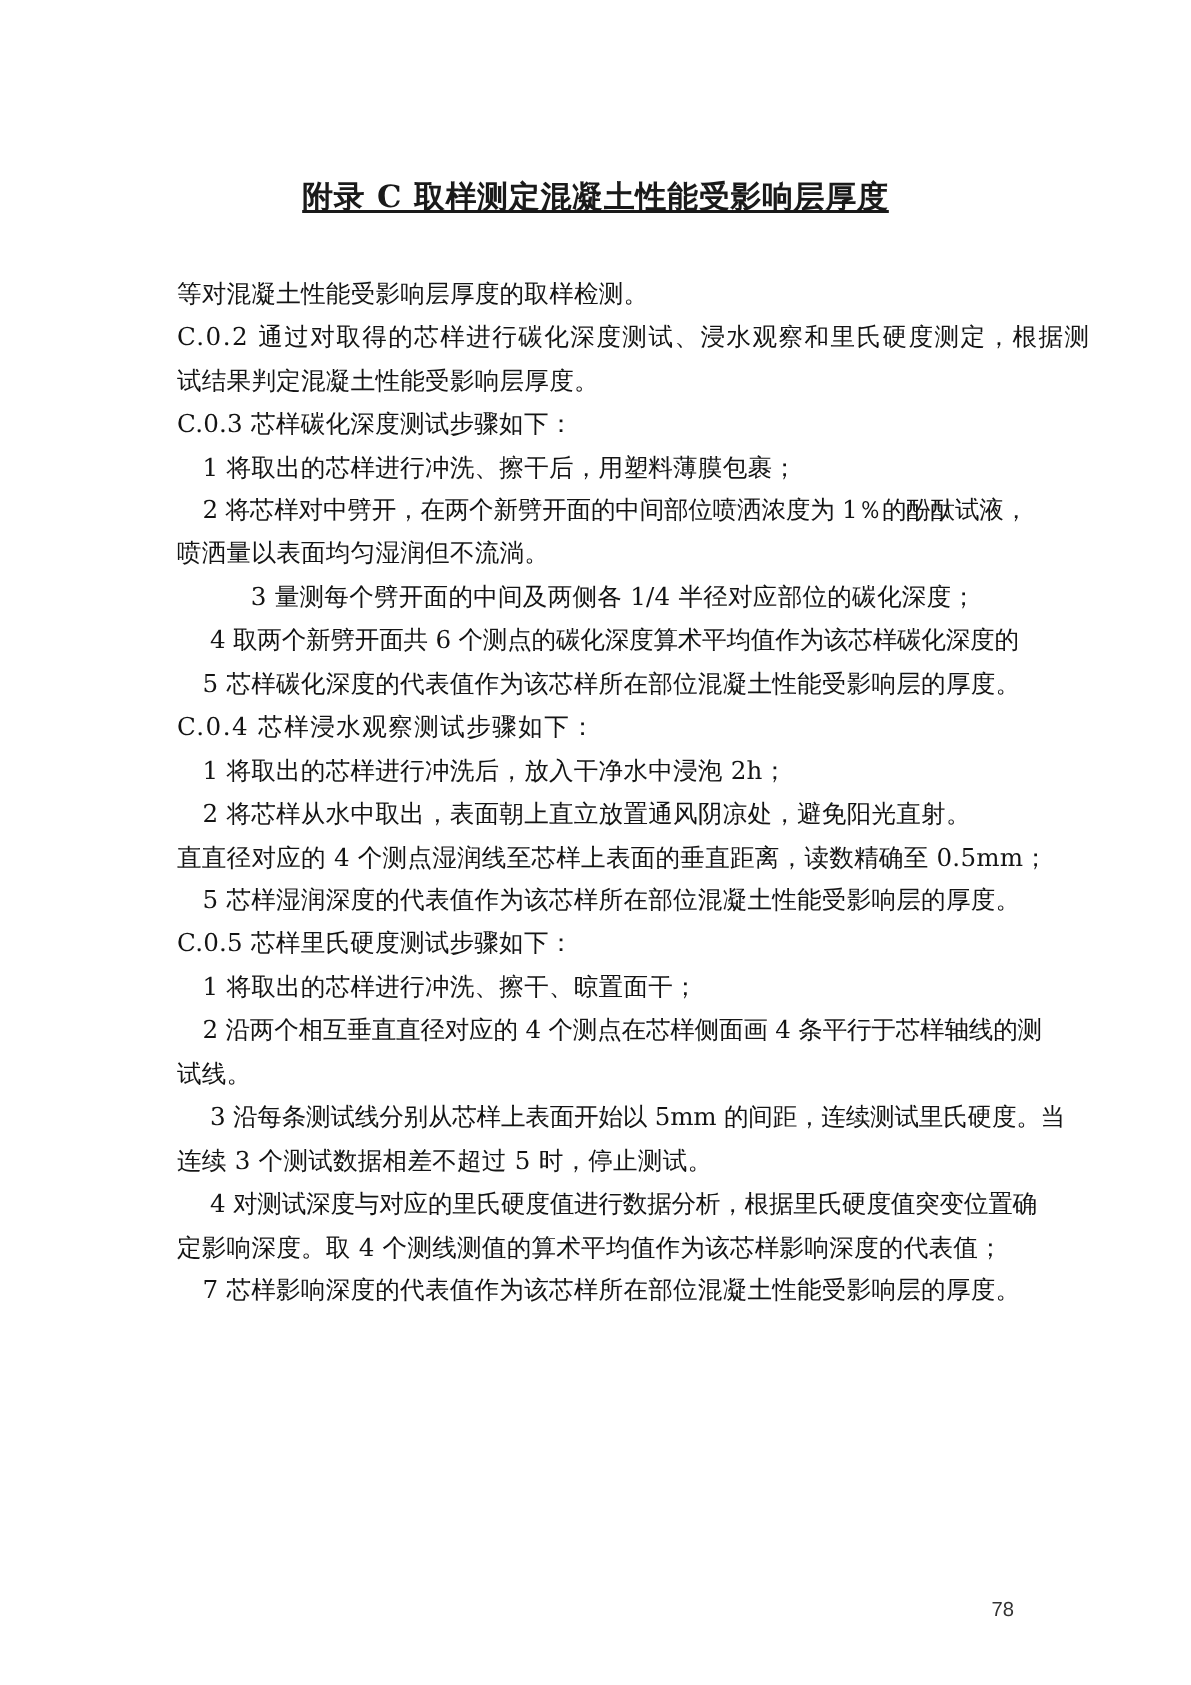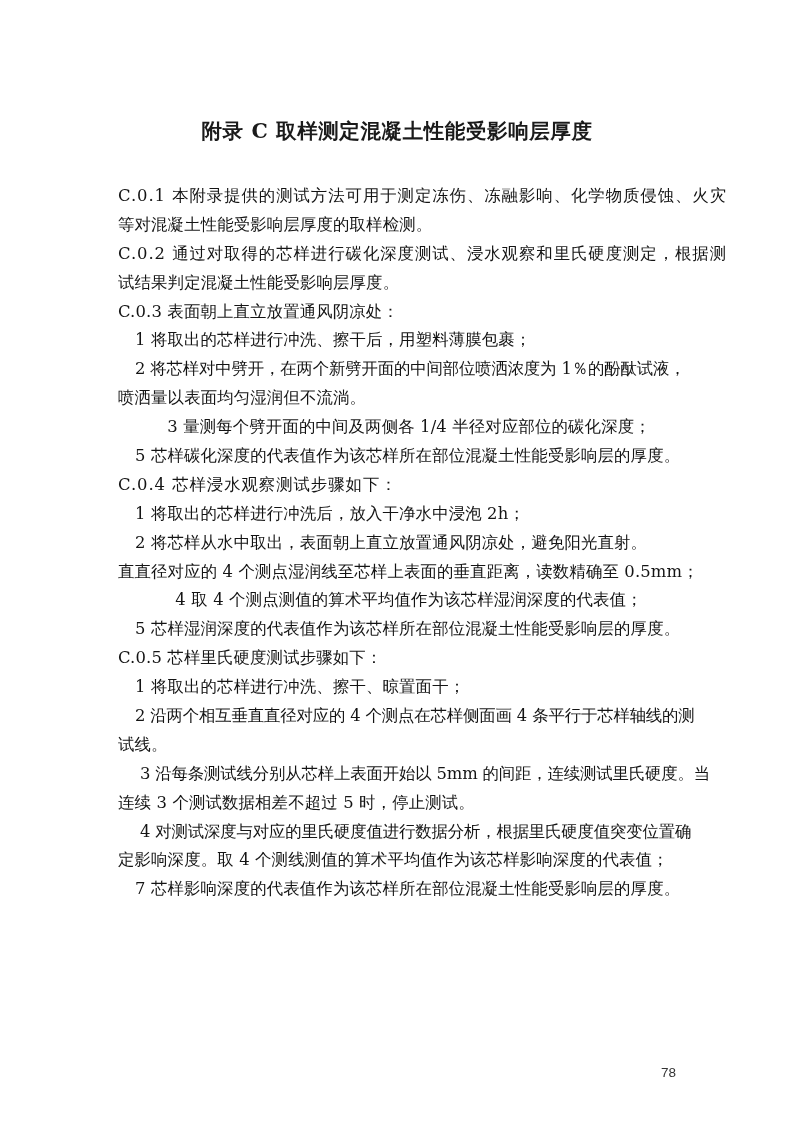--- a/index.html
+++ b/index.html
@@ -30,20 +30,21 @@
     position: absolute;
     left: 0;
     top: 117px;
     width: 794px;
     text-align: center;
     font-size: 20.5px;
     font-weight: bold;
     letter-spacing: 0.6px;
     font-family: "DejaVu Serif", "Liberation Serif", serif;
     white-space: pre;
+    text-decoration: underline;
   }
 
   
   .body-block {
     position: absolute;
     left: 118px;
     top: 182px;
     width: 560px;
   }
 
@@ -79,35 +80,34 @@
   }
 </style>
 </head>
 <body>
 
 <div class="page">
 
   <div class="doc-title">附录 C 取样测定混凝土性能受影响层厚度</div>
 
   <div class="body-block">
-      <div class="line indent-0 wide">C.0.1 本附录提供的测试方法可用于测定冻伤、冻融影响、化学物质侵蚀、火灾</div>
       <div class="line indent-0">等对混凝土性能受影响层厚度的取样检测。</div>
       <div class="line indent-0 wide">C.0.2 通过对取得的芯样进行碳化深度测试、浸水观察和里氏硬度测定，根据测</div>
       <div class="line indent-0">试结果判定混凝土性能受影响层厚度。</div>
-      <div class="line indent-0">C.0.3 表面朝上直立放置通风阴凉处：</div>
+      <div class="line indent-0">C.0.3 芯样碳化深度测试步骤如下：</div>
       <div class="line indent-1">1 将取出的芯样进行冲洗、擦干后，用塑料薄膜包裹；</div>
       <div class="line indent-1 tight">2 将芯样对中劈开，在两个新劈开面的中间部位喷洒浓度为 1％的酚酞试液，</div>
       <div class="line indent-0">喷洒量以表面均匀湿润但不流淌。</div>
       <div class="line indent-2">3 量测每个劈开面的中间及两侧各 1/4 半径对应部位的碳化深度；</div>
+      <div class="line indent-2 tight">4 取两个新劈开面共 6 个测点的碳化深度算术平均值作为该芯样碳化深度的</div>
       <div class="line indent-1">5 芯样碳化深度的代表值作为该芯样所在部位混凝土性能受影响层的厚度。</div>
       <div class="line indent-0 wide">C.0.4 芯样浸水观察测试步骤如下：</div>
       <div class="line indent-1">1 将取出的芯样进行冲洗后，放入干净水中浸泡 2h；</div>
       <div class="line indent-1">2 将芯样从水中取出，表面朝上直立放置通风阴凉处，避免阳光直射。</div>
       <div class="line indent-0">直直径对应的 4 个测点湿润线至芯样上表面的垂直距离，读数精确至 0.5mm；</div>
-      <div class="line indent-2">4 取 4 个测点测值的算术平均值作为该芯样湿润深度的代表值；</div>
       <div class="line indent-1">5 芯样湿润深度的代表值作为该芯样所在部位混凝土性能受影响层的厚度。</div>
       <div class="line indent-0">C.0.5 芯样里氏硬度测试步骤如下：</div>
       <div class="line indent-1">1 将取出的芯样进行冲洗、擦干、晾置面干；</div>
       <div class="line indent-1 tight">2 沿两个相互垂直直径对应的 4 个测点在芯样侧面画 4 条平行于芯样轴线的测</div>
       <div class="line indent-0">试线。</div>
       <div class="line indent-2 tight">3 沿每条测试线分别从芯样上表面开始以 5mm 的间距，连续测试里氏硬度。当</div>
       <div class="line indent-0">连续 3 个测试数据相差不超过 5 时，停止测试。</div>
       <div class="line indent-2 tight">4 对测试深度与对应的里氏硬度值进行数据分析，根据里氏硬度值突变位置确</div>
       <div class="line indent-0">定影响深度。取 4 个测线测值的算术平均值作为该芯样影响深度的代表值；</div>
       <div class="line indent-1">7 芯样影响深度的代表值作为该芯样所在部位混凝土性能受影响层的厚度。</div>

